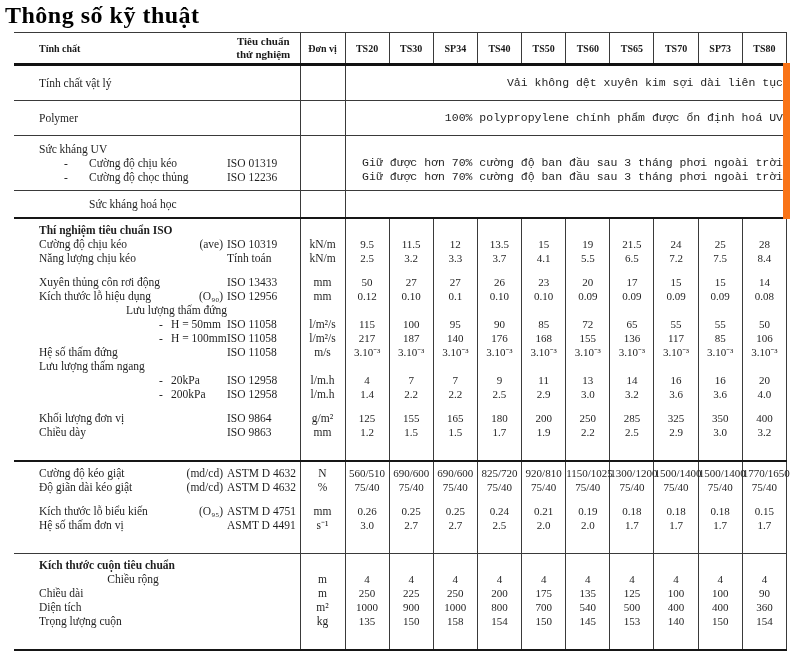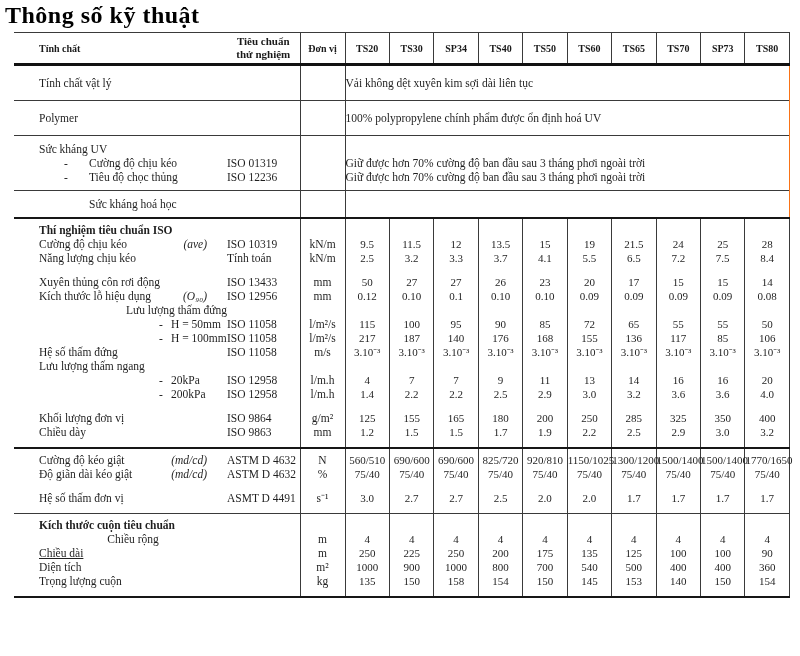--- a/index.html
+++ b/index.html
@@ -11,29 +11,29 @@
   th.prop-h{text-align:left;padding-left:25px;}
   th.std-h{font-size:11px;line-height:13px;text-align:center;}
   th.unit-h{border-left:1px solid #3a3a3a;border-right:1px solid #3a3a3a;text-align:center;}
   th.prod-h{border-right:1px solid #3a3a3a;text-align:center;}
   td{padding:0;font-size:11.5px;line-height:14px;vertical-align:top;}
   td.prop{position:relative;text-align:left;white-space:nowrap;}
   td.prop.bold{font-weight:bold;}
   .dash{display:inline-block;}
   .dash.i1{width:25px;}
   .dash.i2{width:12px;}
-  .ann{position:absolute;right:20px;line-height:14px;font-style:italic;}
+  .ann{position:absolute;right:4px;line-height:14px;}
   td.std{text-align:left;}
   td.unit{border-left:1px solid #3a3a3a;border-right:1px solid #3a3a3a;text-align:center;}
   td.val{border-right:1px solid #3a3a3a;text-align:center;font-size:11px;}
-  td.span-val{border-right:1px solid #f97316;text-align:left;}
+  td.span-val{border-right:7px solid #f97316;text-align:right;font-family:Liberation Mono, monospace;}
   tbody.b-thin{border-bottom:1px solid #3a3a3a;}
   tbody.b-thick{border-bottom:2px solid #161616;}
   .sec tr:first-child td{padding-top:4px;}
-  .sec tr:last-child td{padding-bottom:8px;}
+  .sec tr:last-child td{padding-bottom:21px;}
   .sec.pad-md tr:first-child td{padding-top:6px;}
   .sec.pad-md tr:last-child td{padding-bottom:6px;}
   .sec.pad-lg tr:first-child td{padding-top:10px;}
   .sec.pad-lg tr:last-child td{padding-bottom:10px;}
   tr.spacer td{height:10px;}
 </style>
 </head>
 <body>
 
 <h1 class="page-title">Thông số kỹ thuật</h1>
@@ -97,21 +97,21 @@
         <td class="unit"></td>
         <td colspan="10" class="span-val"></td>
       </tr>
       <tr>
         <td class="prop" style="padding-left: 50px;"><span class="dash i1">-</span><span>Cường độ chịu kéo</span></td>
         <td class="std">ISO 01319</td>
         <td class="unit"></td>
         <td colspan="10" class="span-val">Giữ được hơn 70% cường độ ban đầu sau 3 tháng phơi ngoài trời</td>
       </tr>
       <tr>
-        <td class="prop" style="padding-left: 50px;"><span class="dash i1">-</span><span>Tiêu độ chọc thủng</span></td>
+        <td class="prop" style="padding-left: 50px;"><span class="dash i1">-</span><span>Cường độ chọc thủng</span></td>
         <td class="std">ISO 12236</td>
         <td class="unit"></td>
         <td colspan="10" class="span-val">Giữ được hơn 70% cường độ ban đầu sau 3 tháng phơi ngoài trời</td>
       </tr>
     </tbody>
     <tbody class="sec b-thick pad-md">
       <tr>
         <td class="prop" style="padding-left: 75px;"><span>Sức kháng hoá học</span></td>
         <td class="std"></td>
         <td class="unit"></td>
@@ -400,20 +400,35 @@
         <td class="val"></td>
         <td class="val"></td>
         <td class="val"></td>
         <td class="val"></td>
         <td class="val"></td>
         <td class="val"></td>
         <td class="val"></td>
         <td class="val"></td>
       </tr>
       <tr>
+        <td class="prop" style="padding-left: 25px;"><span>Kích thước lỗ biểu kiến</span><span class="ann">(O₉₅)</span></td>
+        <td class="std">ASTM D 4751</td>
+        <td class="unit">mm</td>
+        <td class="val">0.26</td>
+        <td class="val">0.25</td>
+        <td class="val">0.25</td>
+        <td class="val">0.24</td>
+        <td class="val">0.21</td>
+        <td class="val">0.19</td>
+        <td class="val">0.18</td>
+        <td class="val">0.18</td>
+        <td class="val">0.18</td>
+        <td class="val">0.15</td>
+      </tr>
+      <tr>
         <td class="prop" style="padding-left: 25px;"><span>Hệ số thấm đơn vị</span></td>
         <td class="std">ASMT D 4491</td>
         <td class="unit">s⁻¹</td>
         <td class="val">3.0</td>
         <td class="val">2.7</td>
         <td class="val">2.7</td>
         <td class="val">2.5</td>
         <td class="val">2.0</td>
         <td class="val">2.0</td>
         <td class="val">1.7</td>
@@ -447,21 +462,21 @@
         <td class="val">4</td>
         <td class="val">4</td>
         <td class="val">4</td>
         <td class="val">4</td>
         <td class="val">4</td>
         <td class="val">4</td>
         <td class="val">4</td>
         <td class="val">4</td>
       </tr>
       <tr>
-        <td class="prop" style="padding-left: 25px; text-decoration: underline;"><span>Chiều dài</span></td>
+        <td class="prop" style="padding-left: 25px;"><span>Chiều dài</span></td>
         <td class="std"></td>
         <td class="unit">m</td>
         <td class="val">250</td>
         <td class="val">225</td>
         <td class="val">250</td>
         <td class="val">200</td>
         <td class="val">175</td>
         <td class="val">135</td>
         <td class="val">125</td>
         <td class="val">100</td>

